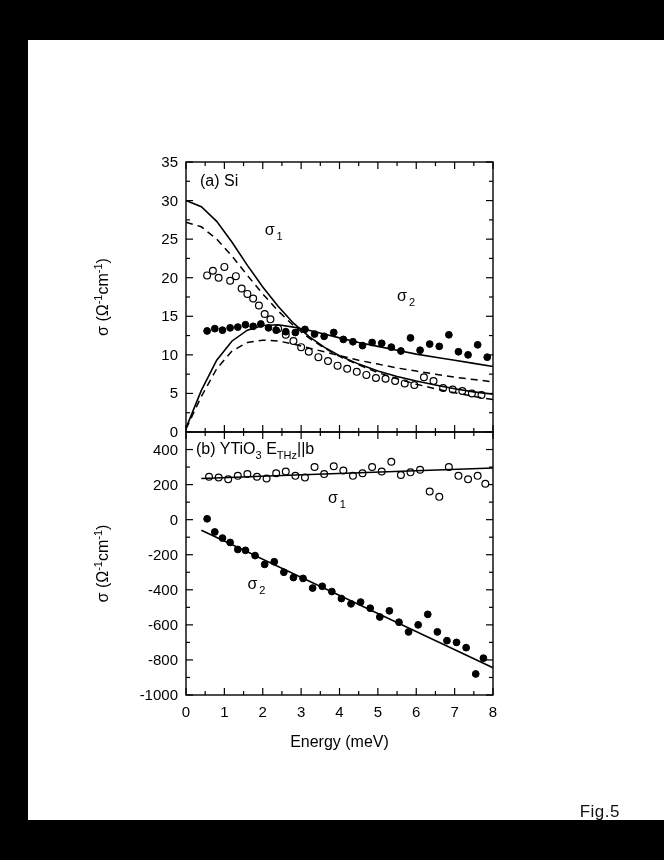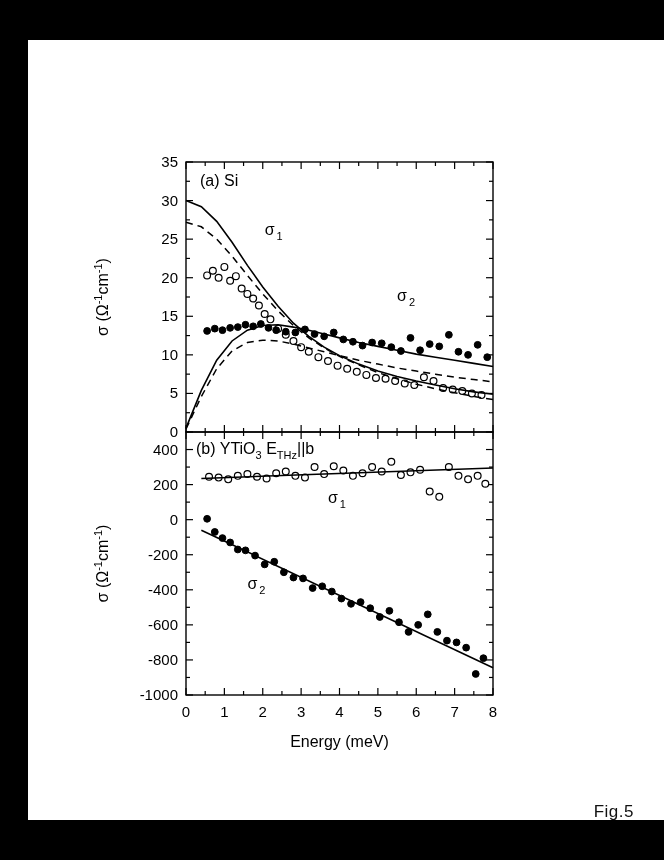--- a/index.html
+++ b/index.html
@@ -1,20 +1,20 @@
 <!DOCTYPE html>
 <html><head>
 <meta charset="utf-8">
 <style>
   html,body{margin:0;padding:0;background:#000;}
   body{width:664px;height:860px;position:relative;font-family:"Liberation Sans",sans-serif;}
   #page{position:absolute;left:0;top:0;width:664px;height:860px;background:#000;overflow:hidden;}
   
   #paper{position:absolute;left:28px;top:40px;width:636px;height:780px;background:#fff;}
-  #figlabel{position:absolute;right:30px;bottom:38px;font-size:17px;color:#111;letter-spacing:0.5px;}
+  #figlabel{position:absolute;right:44px;bottom:38px;font-size:17px;color:#111;letter-spacing:0.5px;}
   svg{display:block;}
   .tick{stroke:#000;stroke-width:1.2;}
   .ticklabel{font-family:"Liberation Sans",sans-serif;font-size:15px;fill:#000;}
   .axtitle{font-family:"Liberation Sans",sans-serif;font-size:16px;fill:#000;}
   .curve-solid{fill:none;stroke:#000;stroke-width:1.6;}
   .curve-dash{fill:none;stroke:#000;stroke-width:1.5;stroke-dasharray:7 5;}
   .pt-open{fill:#fff;stroke:#000;stroke-width:1.2;}
   .pt-closed{fill:#000;stroke:#000;stroke-width:1;}
   .lbl{font-family:"Liberation Sans",sans-serif;font-size:16px;fill:#000;}
   .sub{font-size:11px;}

